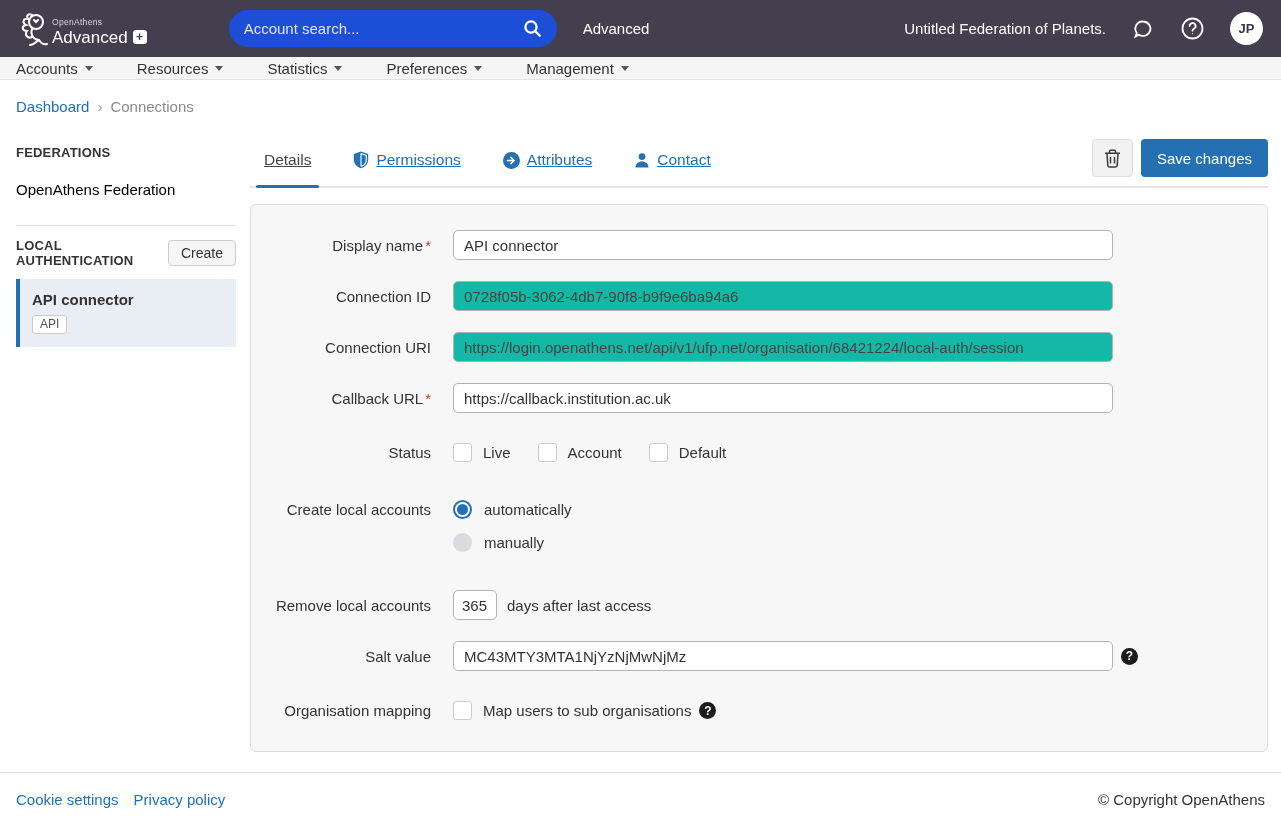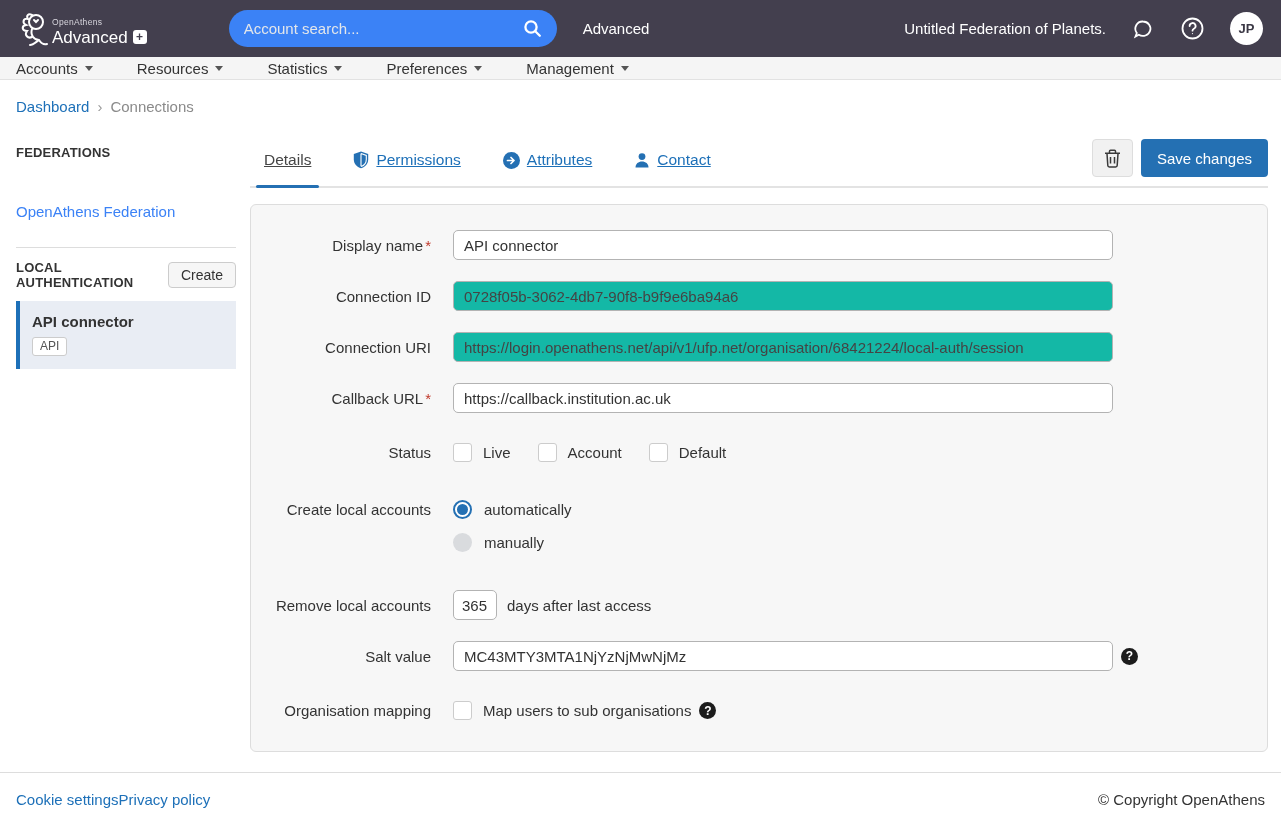--- a/index.html
+++ b/index.html
@@ -19,21 +19,21 @@
   .logo-mark { width: 34px; height: 40px; }
   .logo-text { line-height: 1; padding-bottom: 3px; }
   .logo-top { font-size: 8.5px; color: #d8d6de; letter-spacing: .3px; display: block; margin-bottom: 2px; }
   .logo-bottom { font-size: 17px; color: #fff; display: flex; align-items: center; gap: 5px; }
   .plus-box {
     width: 14px; height: 14px; background: #fff; color: #433f4e;
     border-radius: 3px; font-size: 12px; font-weight: bold;
     display: inline-flex; align-items: center; justify-content: center; line-height: 1;
   }
   .search-pill {
-    margin-left: 82px; width: 328px; height: 37px; background: #3b82f6;
+    margin-left: 82px; width: 328px; height: 37px; background: #1d4ed8;
     border-radius: 19px; display: flex; align-items: center; padding: 0 15px;
   }
   .search-pill input {
     flex: 1; background: transparent; border: none; outline: none;
     color: #fff; font-size: 15px; font-family: "Liberation Sans", sans-serif;
   }
   .search-pill input::placeholder { color: #e3e6ea; opacity: 1; }
   .search-btn { background: none; border: none; cursor: pointer; display: flex; padding: 0; }
   .advanced { margin-left: 26px; color: #fff; font-size: 15px; text-decoration: none; }
   .top-right { margin-left: auto; display: flex; align-items: center; gap: 25px; }
@@ -60,21 +60,21 @@
   
   .breadcrumb { padding: 18px 16px 8px; font-size: 15px; flex: none; }
   .breadcrumb a { color: #1d70b8; text-decoration: none; }
   .crumb-sep { color: #999; margin: 0 8px; }
   .crumb-current { color: #8a8a8a; }
   
   .layout { flex: 1; display: flex; padding: 0 13px 0 16px; align-items: flex-start; }
   .sidebar { width: 220px; flex: none; }
   .side-heading { font-size: 13px; font-weight: bold; color: #333; letter-spacing: .2px; }
   .fed-heading { margin-top: 22px; }
-  .fed-link { display: block; margin-top: 43px; color: #3b82f6; font-size: 15px; text-decoration: none; }
+  .fed-link { display: block; margin-top: 21px; color: #000000; font-size: 15px; text-decoration: none; }
   .side-divider { border: none; border-top: 1px solid #ddd; margin-top: 27px; }
   .local-auth-row { display: flex; justify-content: space-between; align-items: center; margin-top: 12px; }
   .create-btn {
     background: #f6f6f6; border: 1px solid #ccc; border-radius: 4px;
     padding: 4px 12px; font-size: 14px; color: #333; cursor: pointer;
     font-family: "Liberation Sans", sans-serif;
   }
   .conn-item {
     margin-top: 11px; background: #e9edf4; border-left: 4px solid #1d70b8;
     padding: 12px 12px 13px; cursor: pointer;
@@ -150,21 +150,21 @@
   }
   .salt-help { margin-left: 8px; }
   .gap-lg { margin-bottom: 30px; }
   .gap-xl { margin-bottom: 38px; }
   
   .footer {
     flex: none; border-top: 1px solid #ddd;
     display: flex; justify-content: space-between; align-items: center;
     padding: 0 16px; height: 53px;
   }
-  .footer-links { display: flex; gap: 0; }
+  .footer-links { display: flex; gap: 15px; }
   .footer-links a { color: #1d70b8; font-size: 15px; text-decoration: none; }
   .copyright { font-size: 15px; color: #333; }
 </style>
 </head>
 <body>
 
 <header class="topbar">
   <div class="logo">
     <svg class="logo-mark" viewBox="0 0 34 40" fill="none" stroke="#fff" stroke-width="2" stroke-linecap="round">
       <path d="M14 6 C10 4 8 7 10 10 C5 9 4 14 8 16 C3 17 4 22 9 22 C6 26 10 30 14 28"></path>

